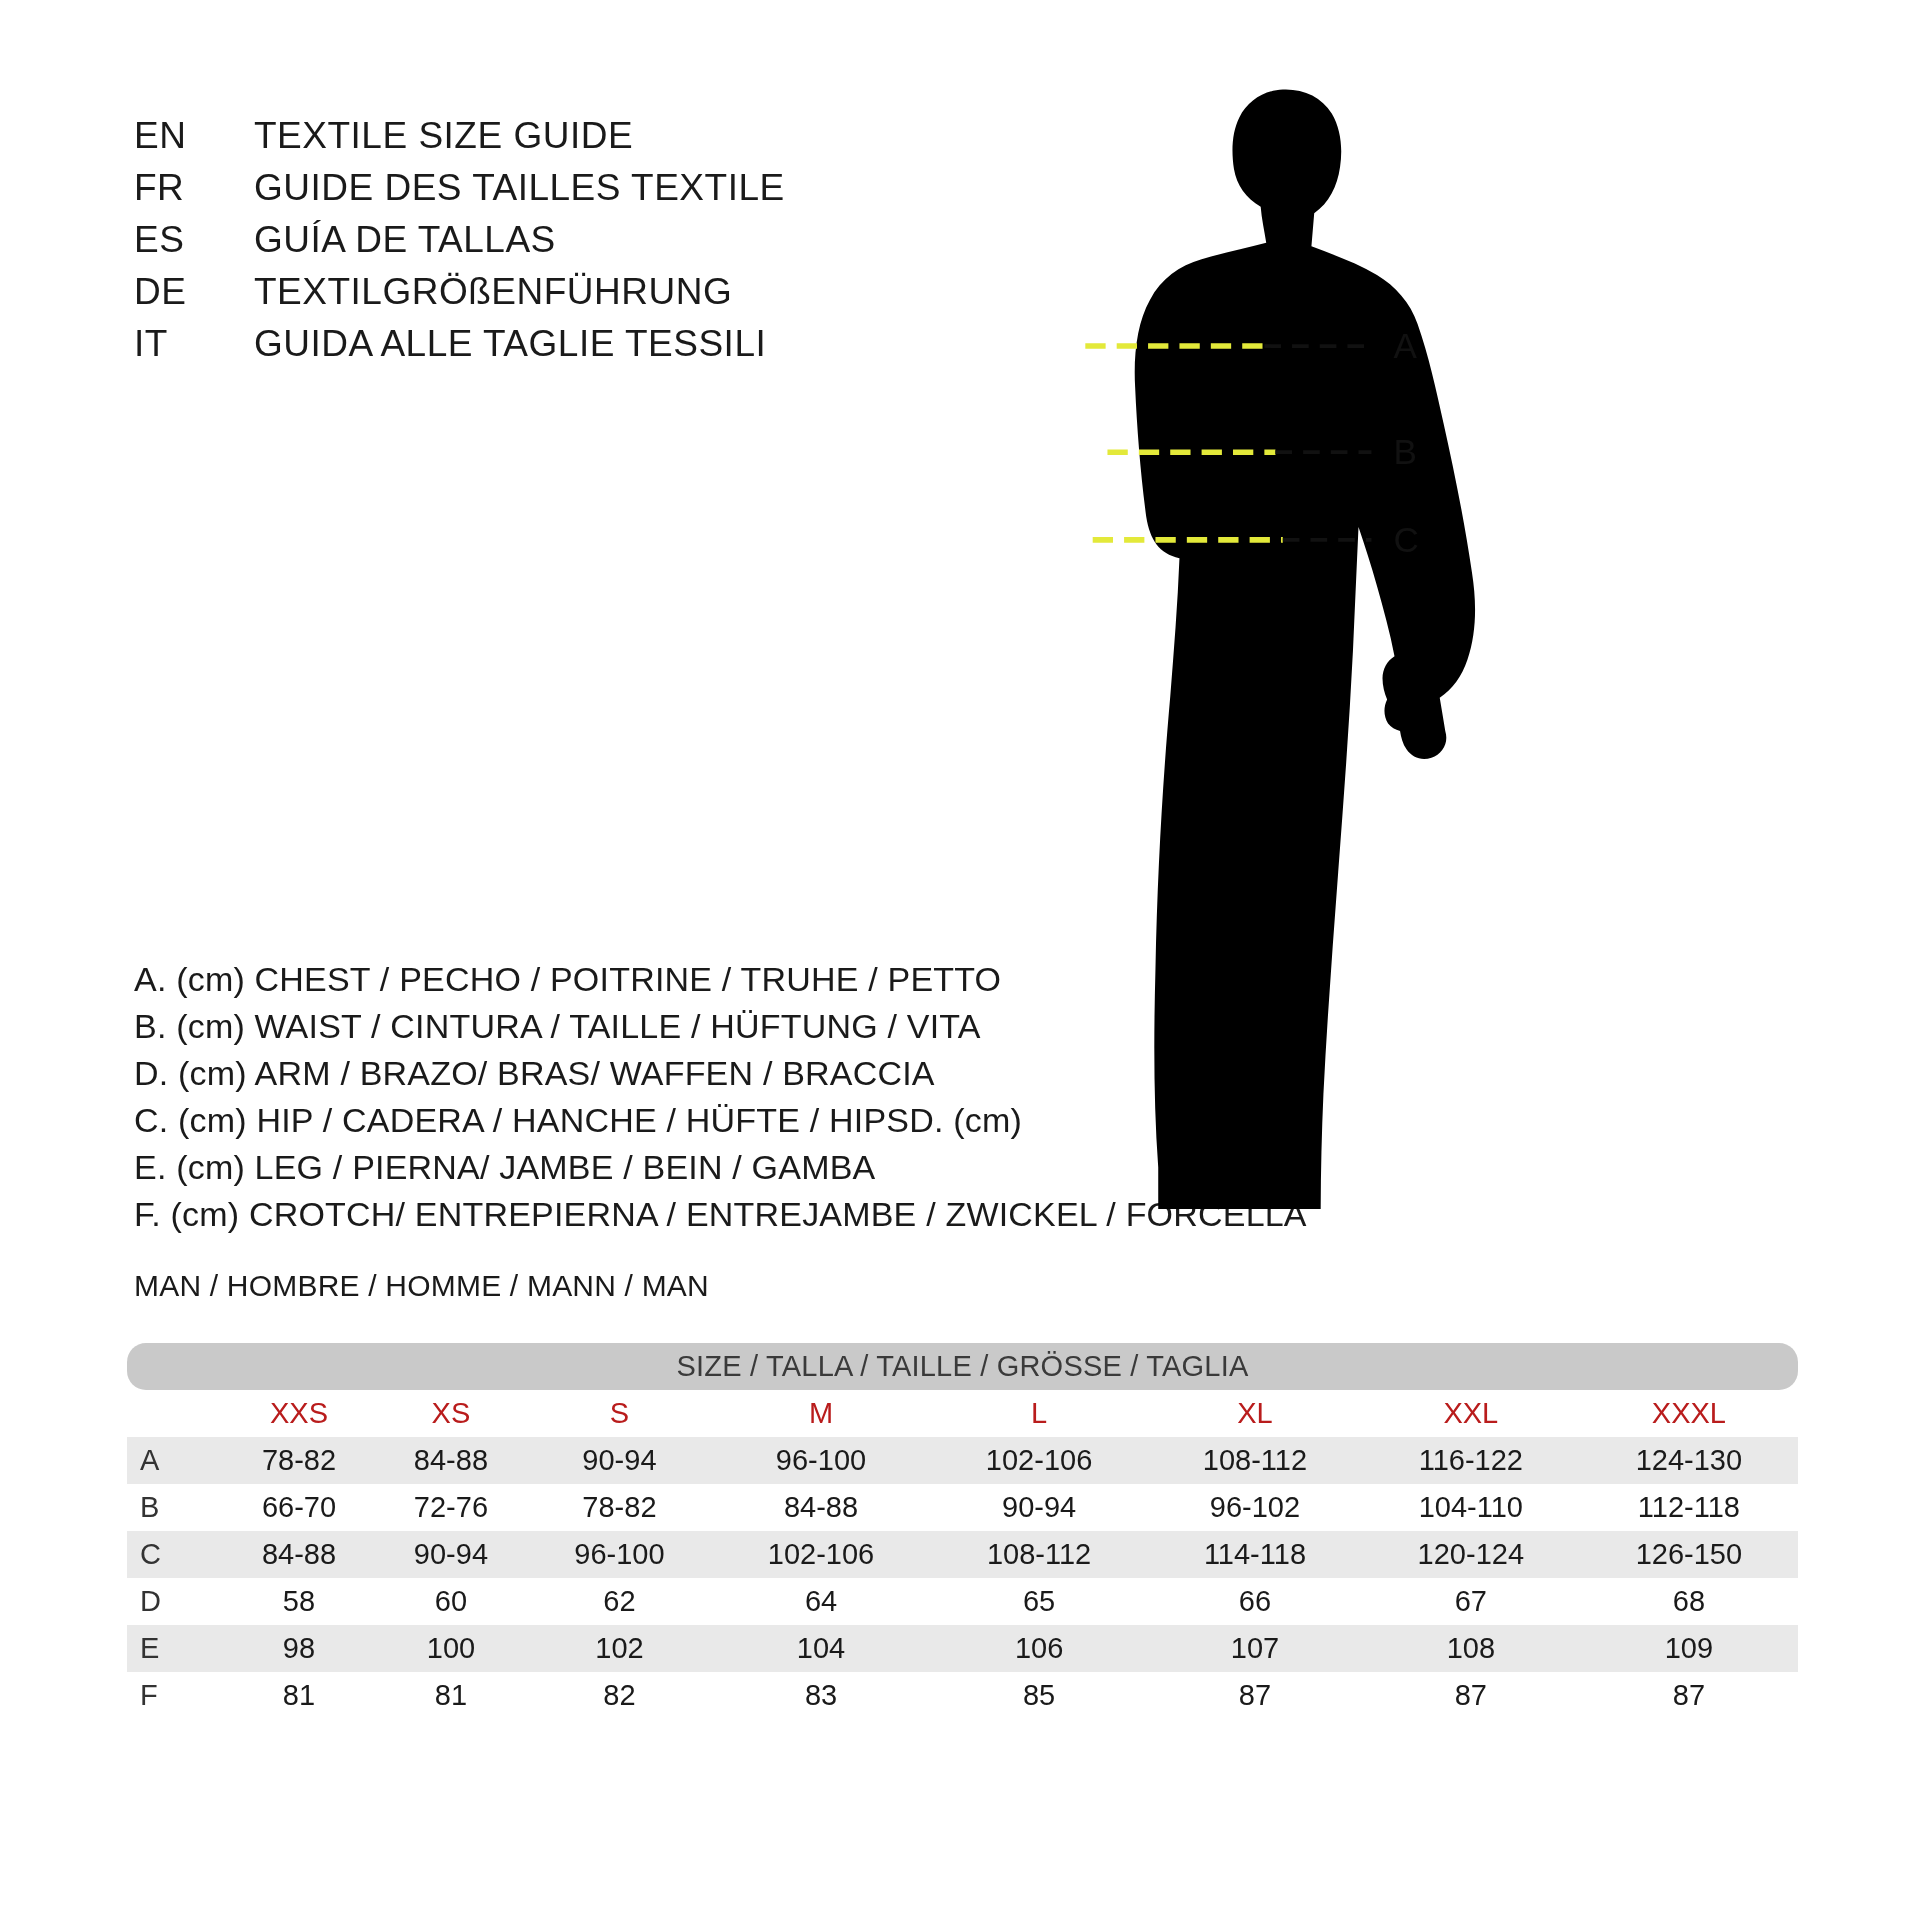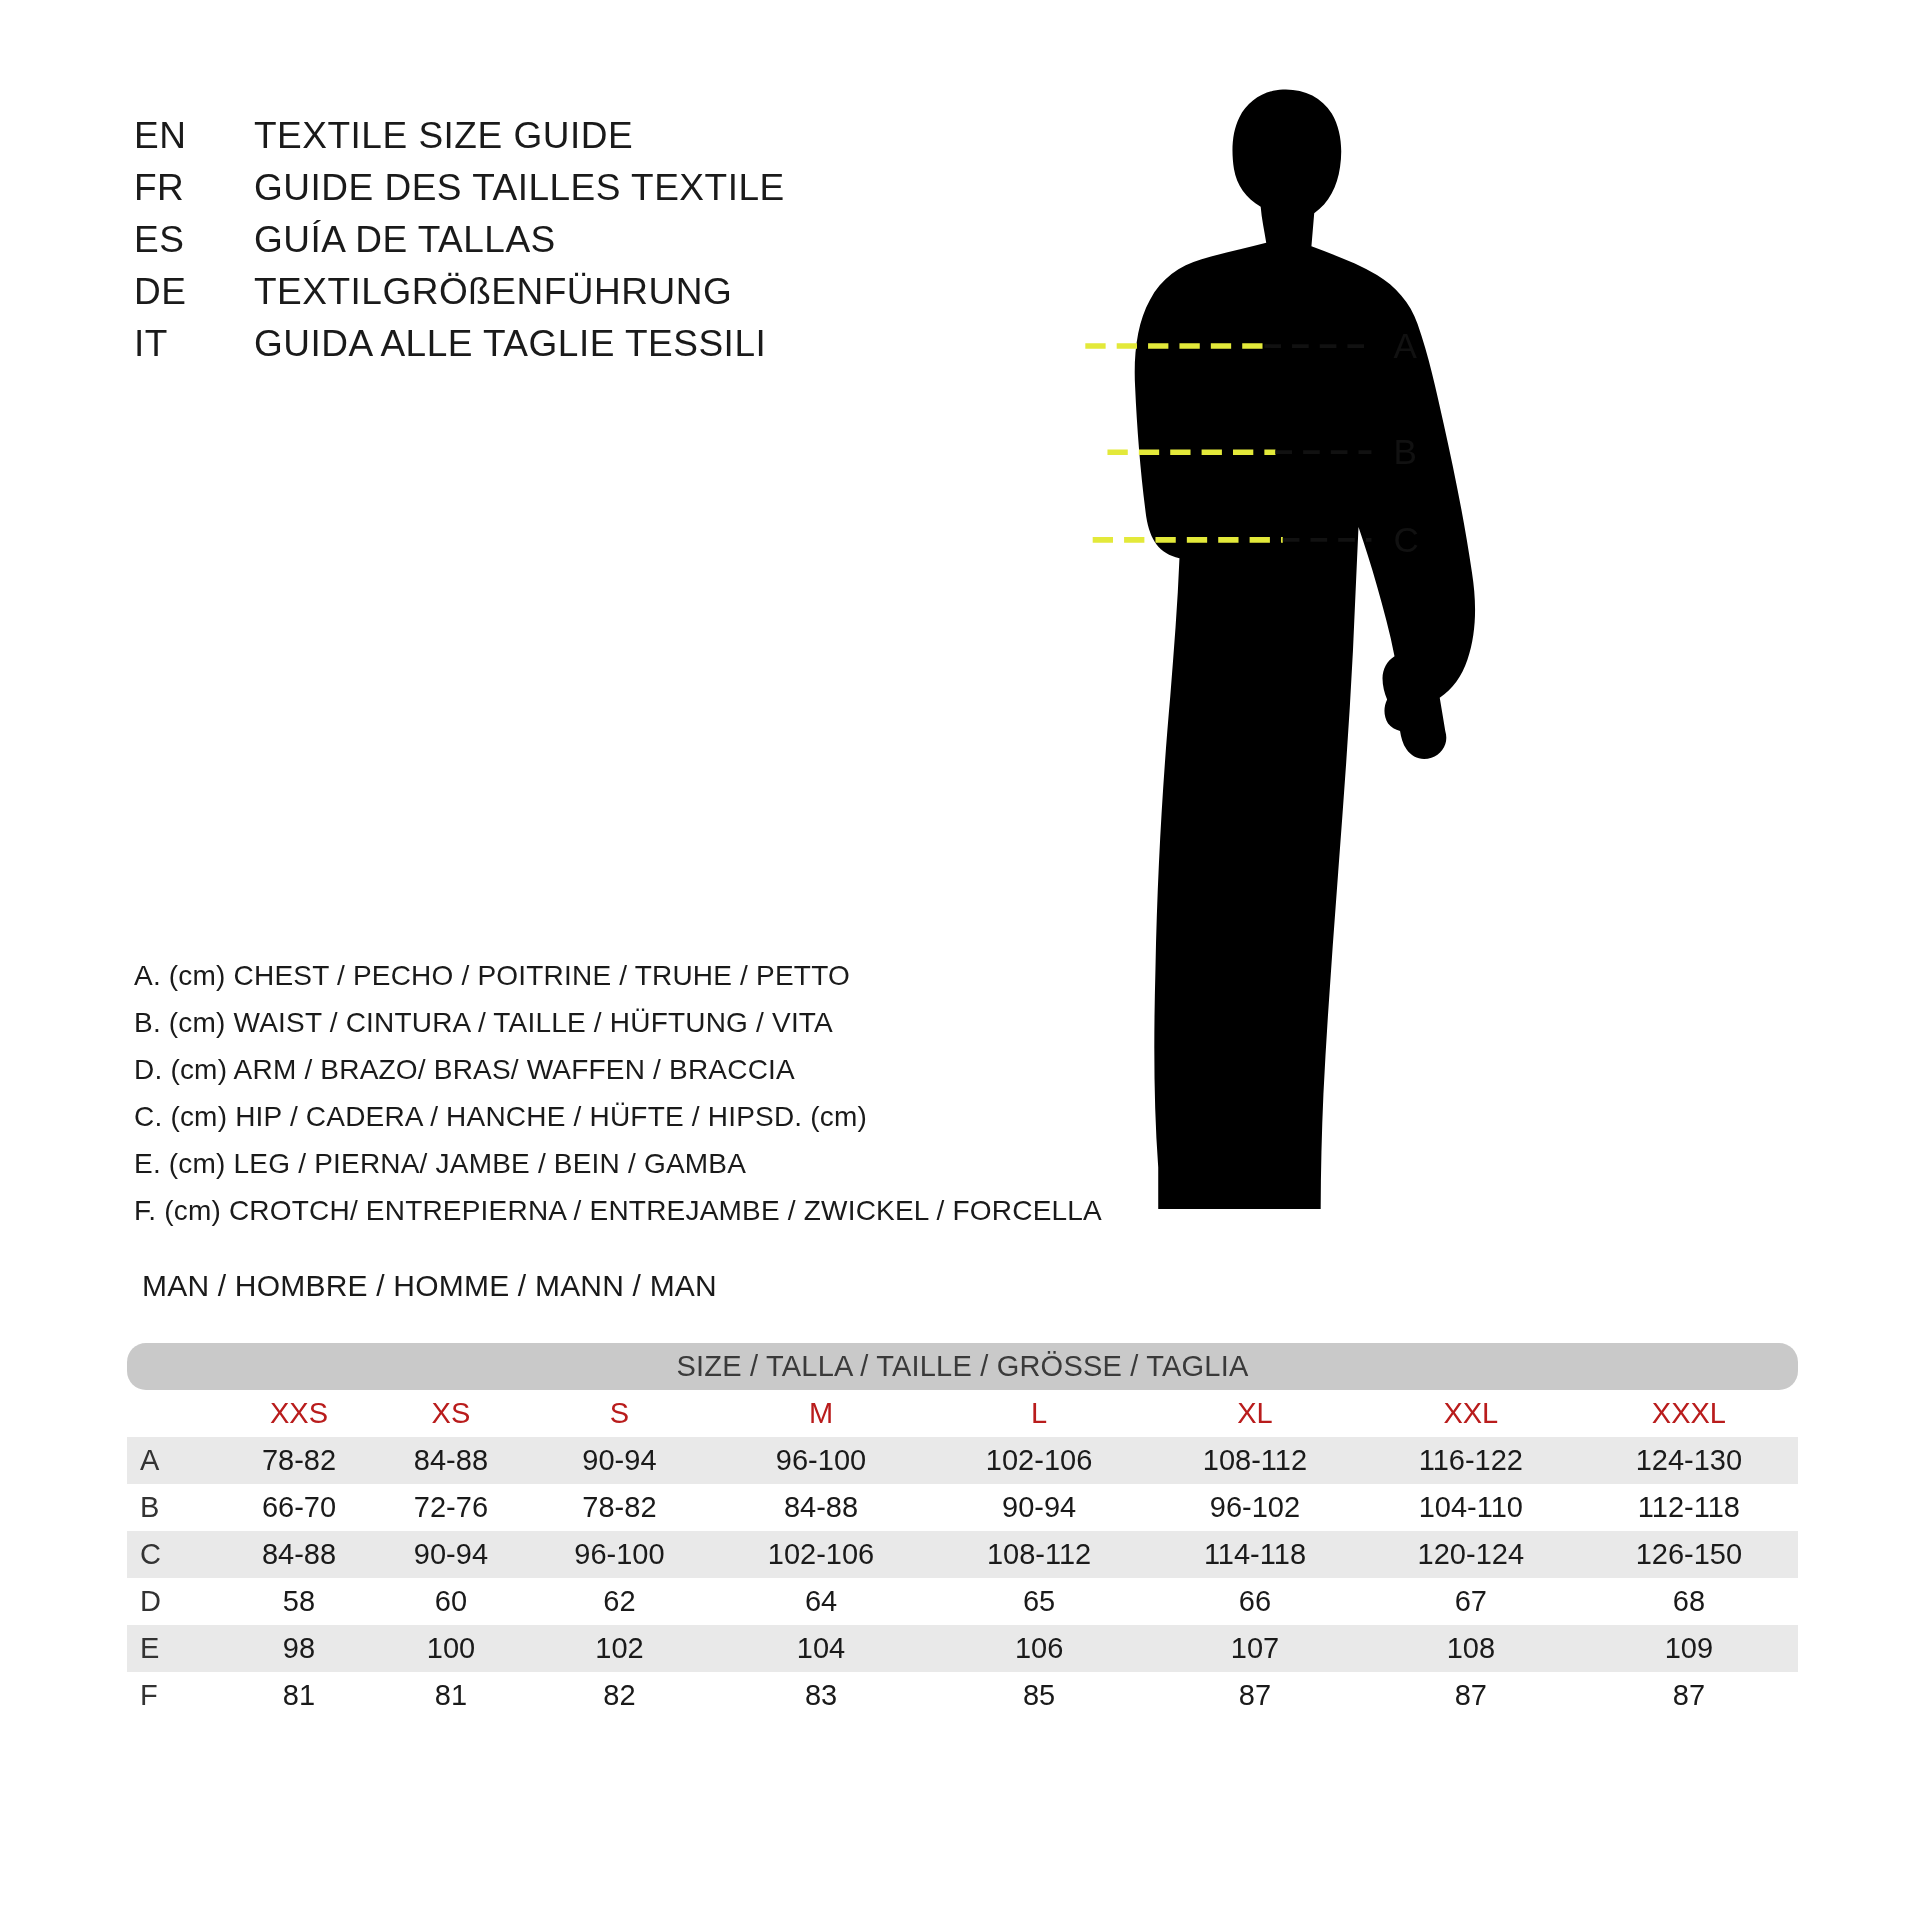--- a/index.html
+++ b/index.html
@@ -39,28 +39,28 @@
   }
 
   
   #legend {
     position: absolute;
     left: 134px;
     top: 960px;
     width: 1034px;
   }
   .legend-row {
-    font-size: 28px;
+    font-size: 34px;
     height: 47px;
     white-space: nowrap;
     letter-spacing: 0.2px;
   }
   #gender-line {
     position: absolute;
-    left: 142px;
+    left: 134px;
     top: 1269px;
     font-size: 30px;
     letter-spacing: 0.2px;
   }
 
   
   #illustration {
     position: absolute;
     left: 1015px;
     top: 83px;

